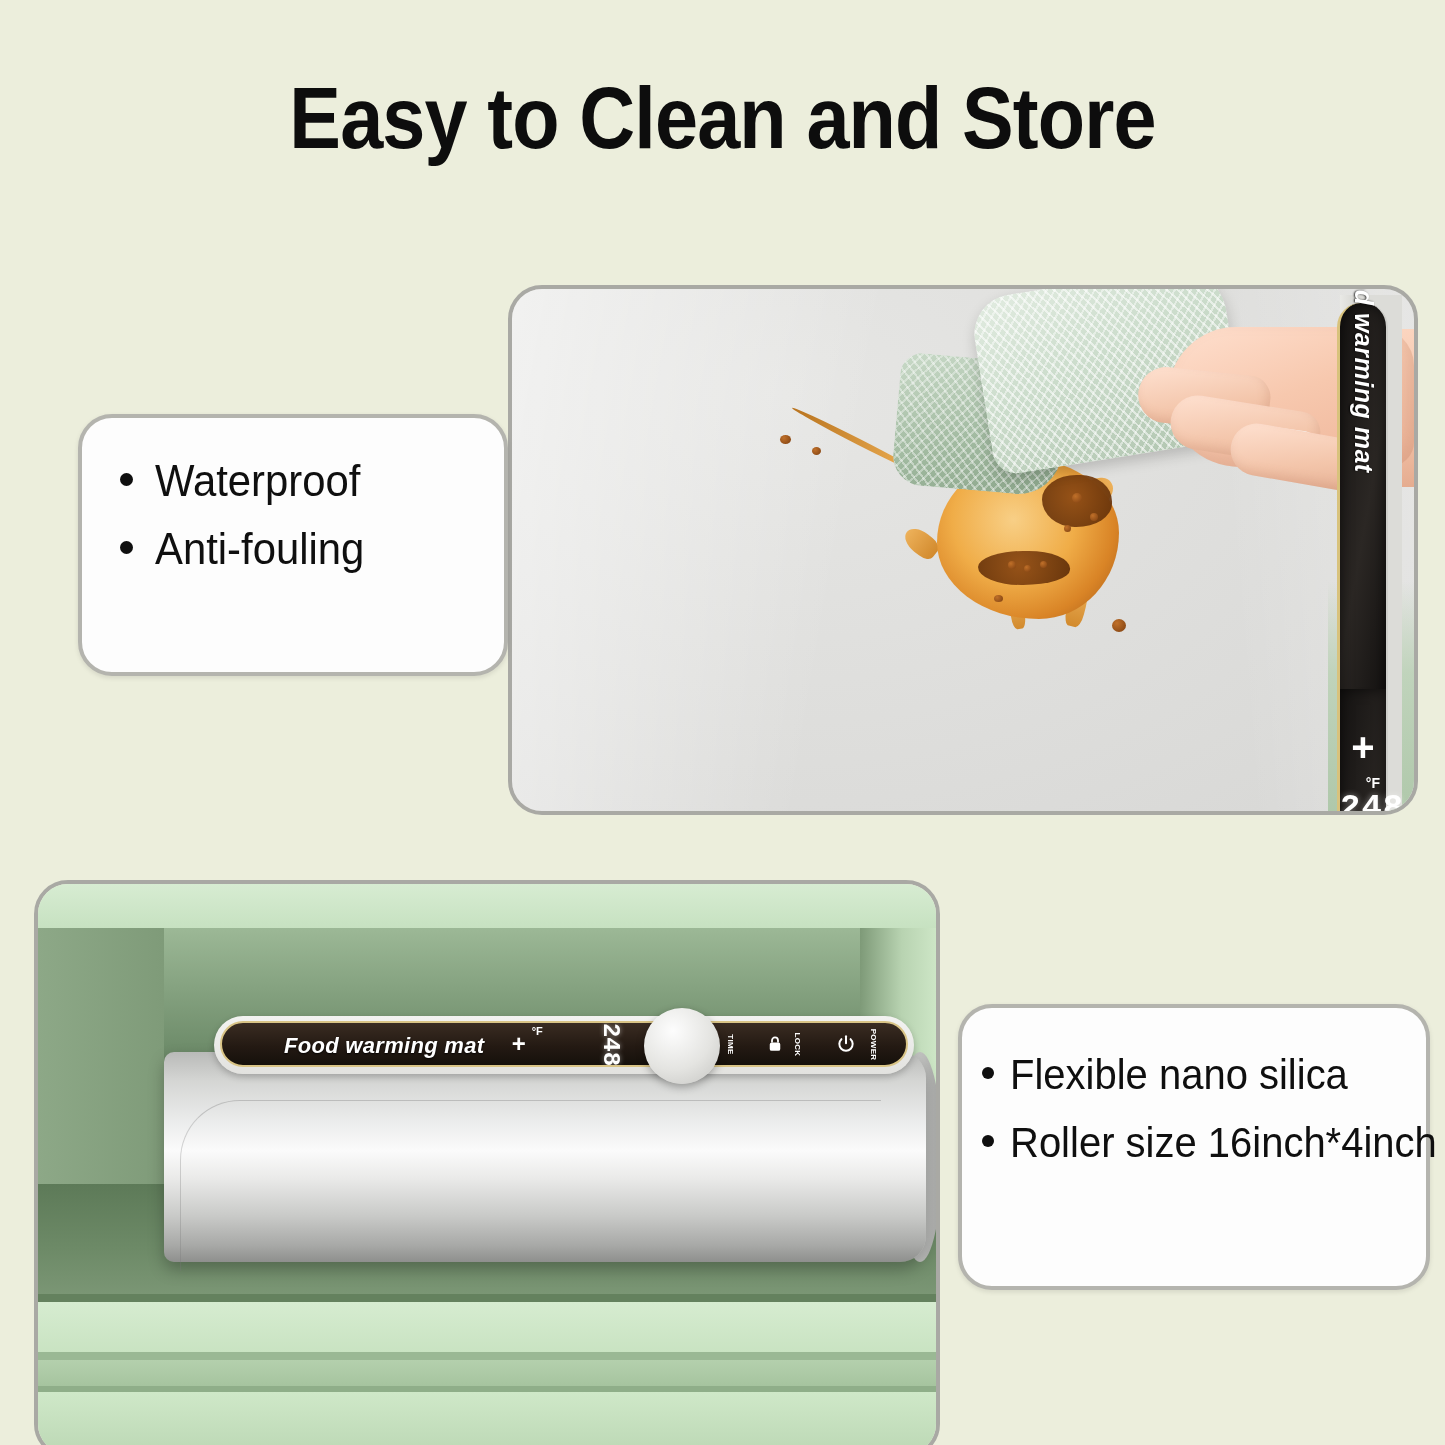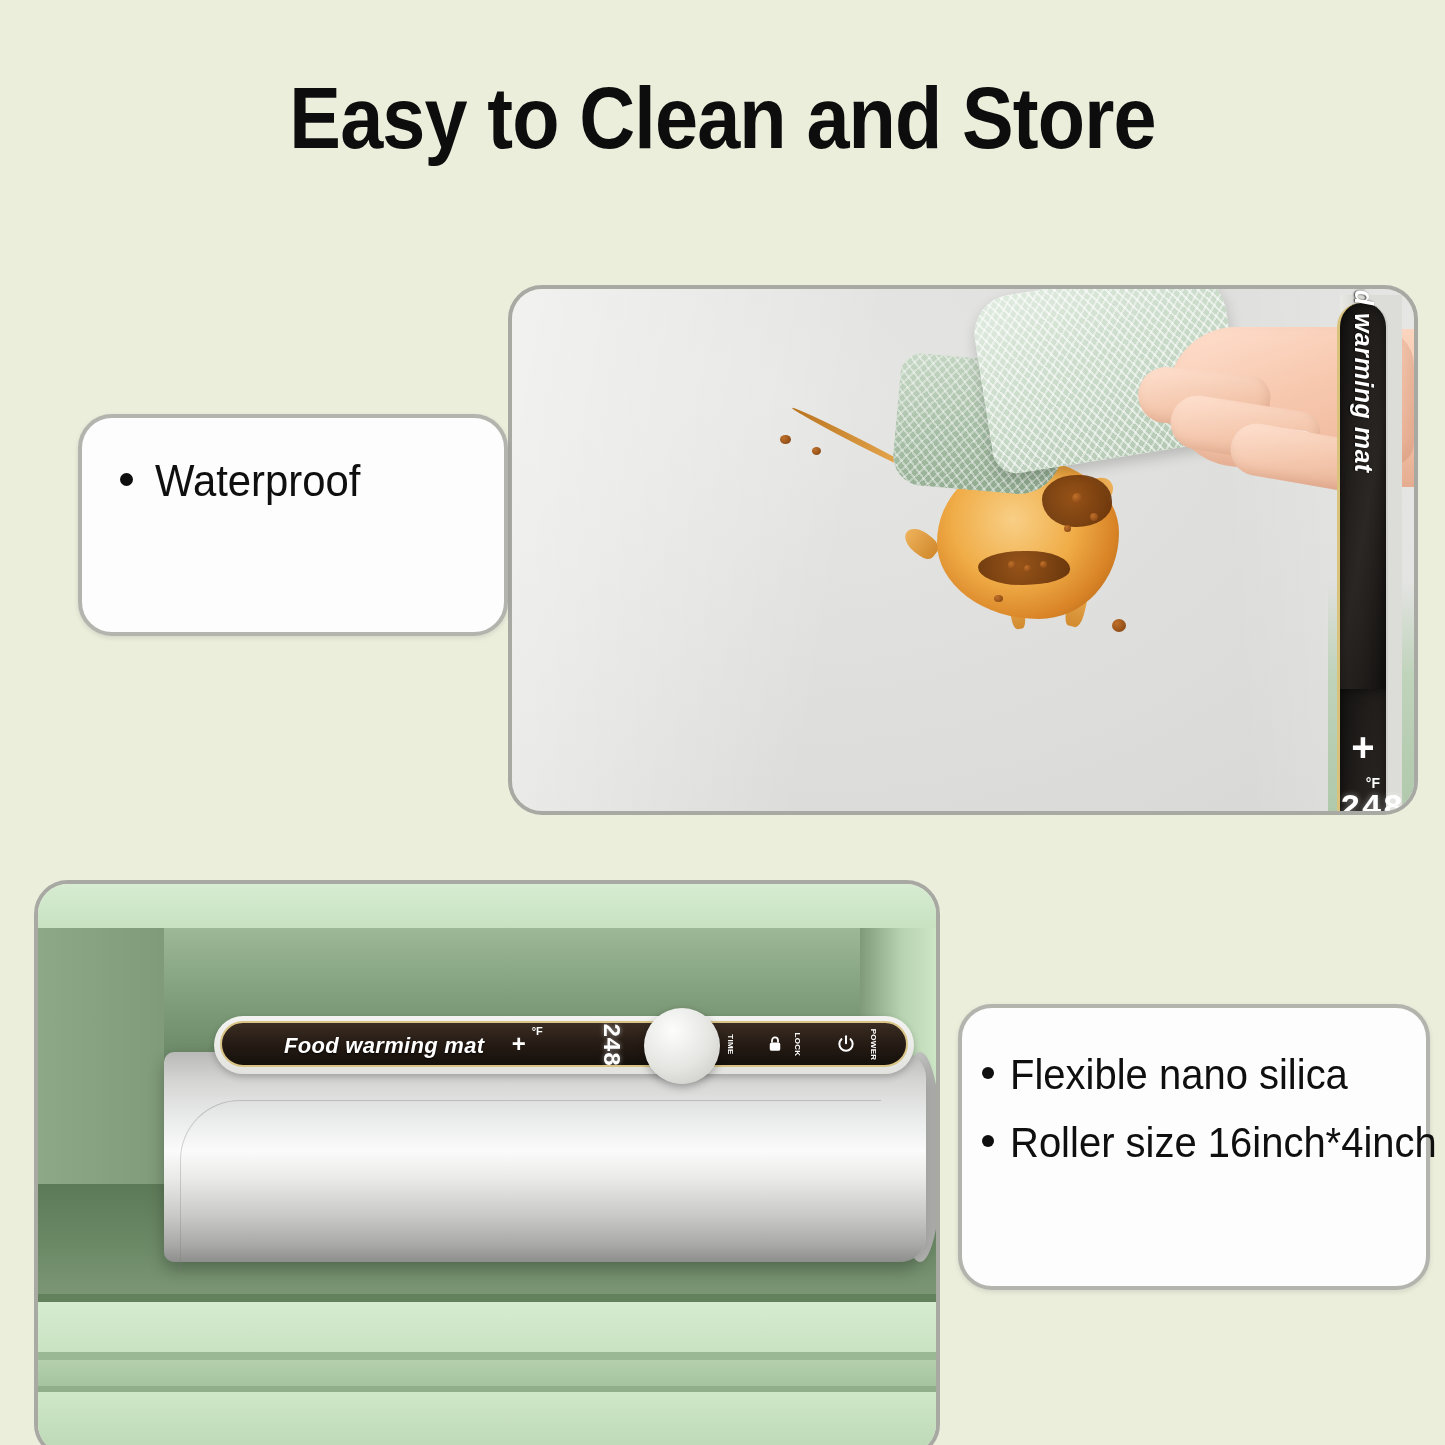--- a/index.html
+++ b/index.html
@@ -46,21 +46,21 @@
   }
   .bullet-dot{
     flex:0 0 auto;
     display:inline-block;
     border-radius:50%;
     background:#0f0f0f;
   }
   .bullet-text{display:inline-block;transform:scaleX(.93);transform-origin:left center;}
 
   
-  #card-left{left:78px;top:372px;width:430px;height:222px;}
+  #card-left{left:78px;top:372px;width:430px;height:262px;}
   #card-left .bullet-list{padding:30px 0 0 38px;}
   #card-left .bullet-item{font-size:45px;line-height:65px;margin-bottom:3px;}
   #card-left .bullet-dot{width:13px;height:13px;margin-right:22px;position:relative;top:-10px;}
 
   
   #card-right{left:958px;top:962px;width:472px;height:286px;}
   #card-right .bullet-list{padding:34px 0 0 20px;}
   #card-right .bullet-item{font-size:43px;line-height:65px;margin-bottom:3px;}
   #card-right .bullet-dot{width:12px;height:12px;margin-right:16px;position:relative;top:-10px;}
 
@@ -408,20 +408,24 @@
 
     </div>
   </div>
 
   <div class="bullet-card" id="card-left">
     <ul class="bullet-list">
       <li class="bullet-item">
         <span class="bullet-dot"></span>
         <span class="bullet-text">Waterproof</span>
       </li>
+      <li class="bullet-item">
+        <span class="bullet-dot"></span>
+        <span class="bullet-text">Anti-fouling</span>
+      </li>
     </ul>
   </div>
 
   <div id="scene-bottom">
     <div class="drawer-rim"></div>
     <div class="drawer-inner"></div>
     <div class="drawer-left-wall"></div>
     <div class="drawer-inner-right"></div>
     <div class="drawer-floor"></div>
 

